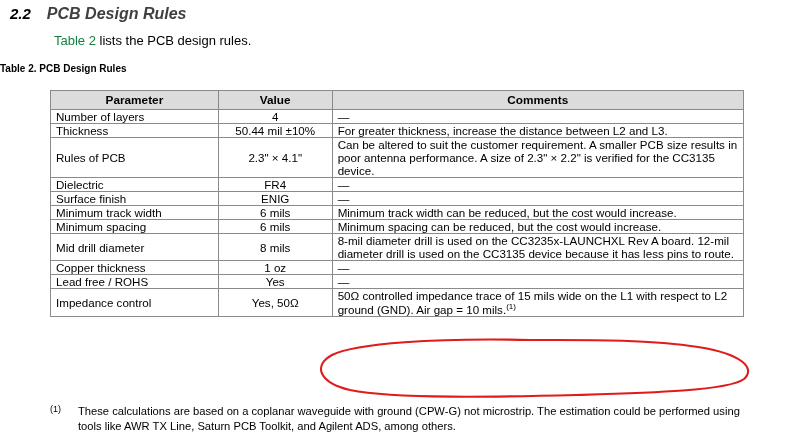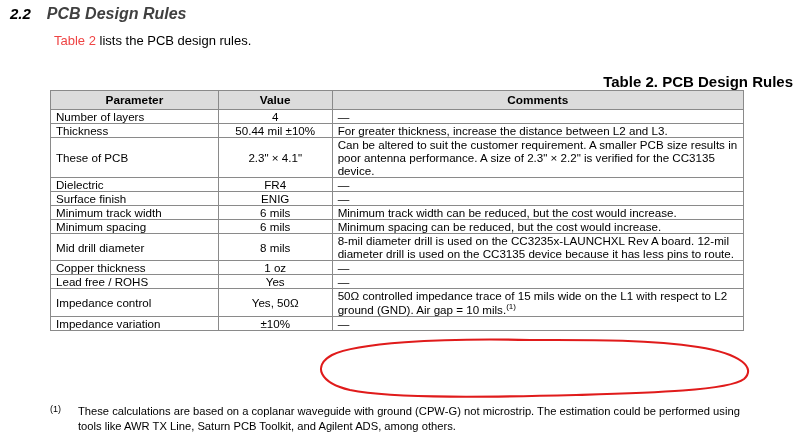--- a/index.html
+++ b/index.html
@@ -43,33 +43,32 @@
     color: #404040;
   }
   
   .intro {
     position: absolute;
     left: 54px;
     top: 33px;
     font-size: 13px;
   }
   .intro a {
-    color: #ef4444;
+    color: #15803d;
     text-decoration: none;
   }
   
   .table-caption {
     position: absolute;
     left: 0;
     right: 0;
     top: 63px;
-    text-align: right;
-    font-size: 15px;
-    font-weight: bold;
-    margin-top: 10px;
+    text-align: left;
+    font-size: 10px;
+    font-weight: bold;
   }
   
   table.pcb {
     position: absolute;
     left: 50px;
     top: 90px;
     width: 694px;
     border-collapse: collapse;
     font-size: 11.6px;
   }
@@ -161,21 +160,21 @@
         <td class="param">Number of layers</td>
         <td class="value">4</td>
         <td class="dash">—</td>
       </tr>
       <tr>
         <td class="param">Thickness</td>
         <td class="value">50.44 mil ±10%</td>
         <td class="comm">For greater thickness, increase the distance between L2 and L3.</td>
       </tr>
       <tr>
-        <td class="param">These of PCB</td>
+        <td class="param">Rules of PCB</td>
         <td class="value">2.3" × 4.1"</td>
         <td class="comm">Can be altered to suit the customer requirement. A smaller PCB size results in poor antenna performance. A size of 2.3" × 2.2" is verified for the CC3135 device.</td>
       </tr>
       <tr>
         <td class="param">Dielectric</td>
         <td class="value">FR4</td>
         <td class="dash">—</td>
       </tr>
       <tr>
         <td class="param">Surface finish</td>
@@ -204,25 +203,20 @@
       </tr>
       <tr>
         <td class="param">Lead free / ROHS</td>
         <td class="value">Yes</td>
         <td class="dash">—</td>
       </tr>
       <tr>
         <td class="param">Impedance control</td>
         <td class="value">Yes, 50Ω</td>
         <td class="comm"><span>50Ω controlled impedance trace of 15 mils wide on the L1 with respect to L2 ground (GND). Air gap = 10 mils.</span><span class="sup">(1)</span></td>
-      </tr>
-      <tr>
-        <td class="param">Impedance variation</td>
-        <td class="value">±10%</td>
-        <td class="dash">—</td>
       </tr>
     </tbody>
   </table>
 
   <div class="footnote">
     <span class="fn-mark">(1)</span>
     <span class="fn-text">These calculations are based on a coplanar waveguide with ground (CPW-G) not microstrip. The estimation could be performed using tools like AWR TX Line, Saturn PCB Toolkit, and Agilent ADS, among others.</span>
   </div>
 
   <div class="annotation">

